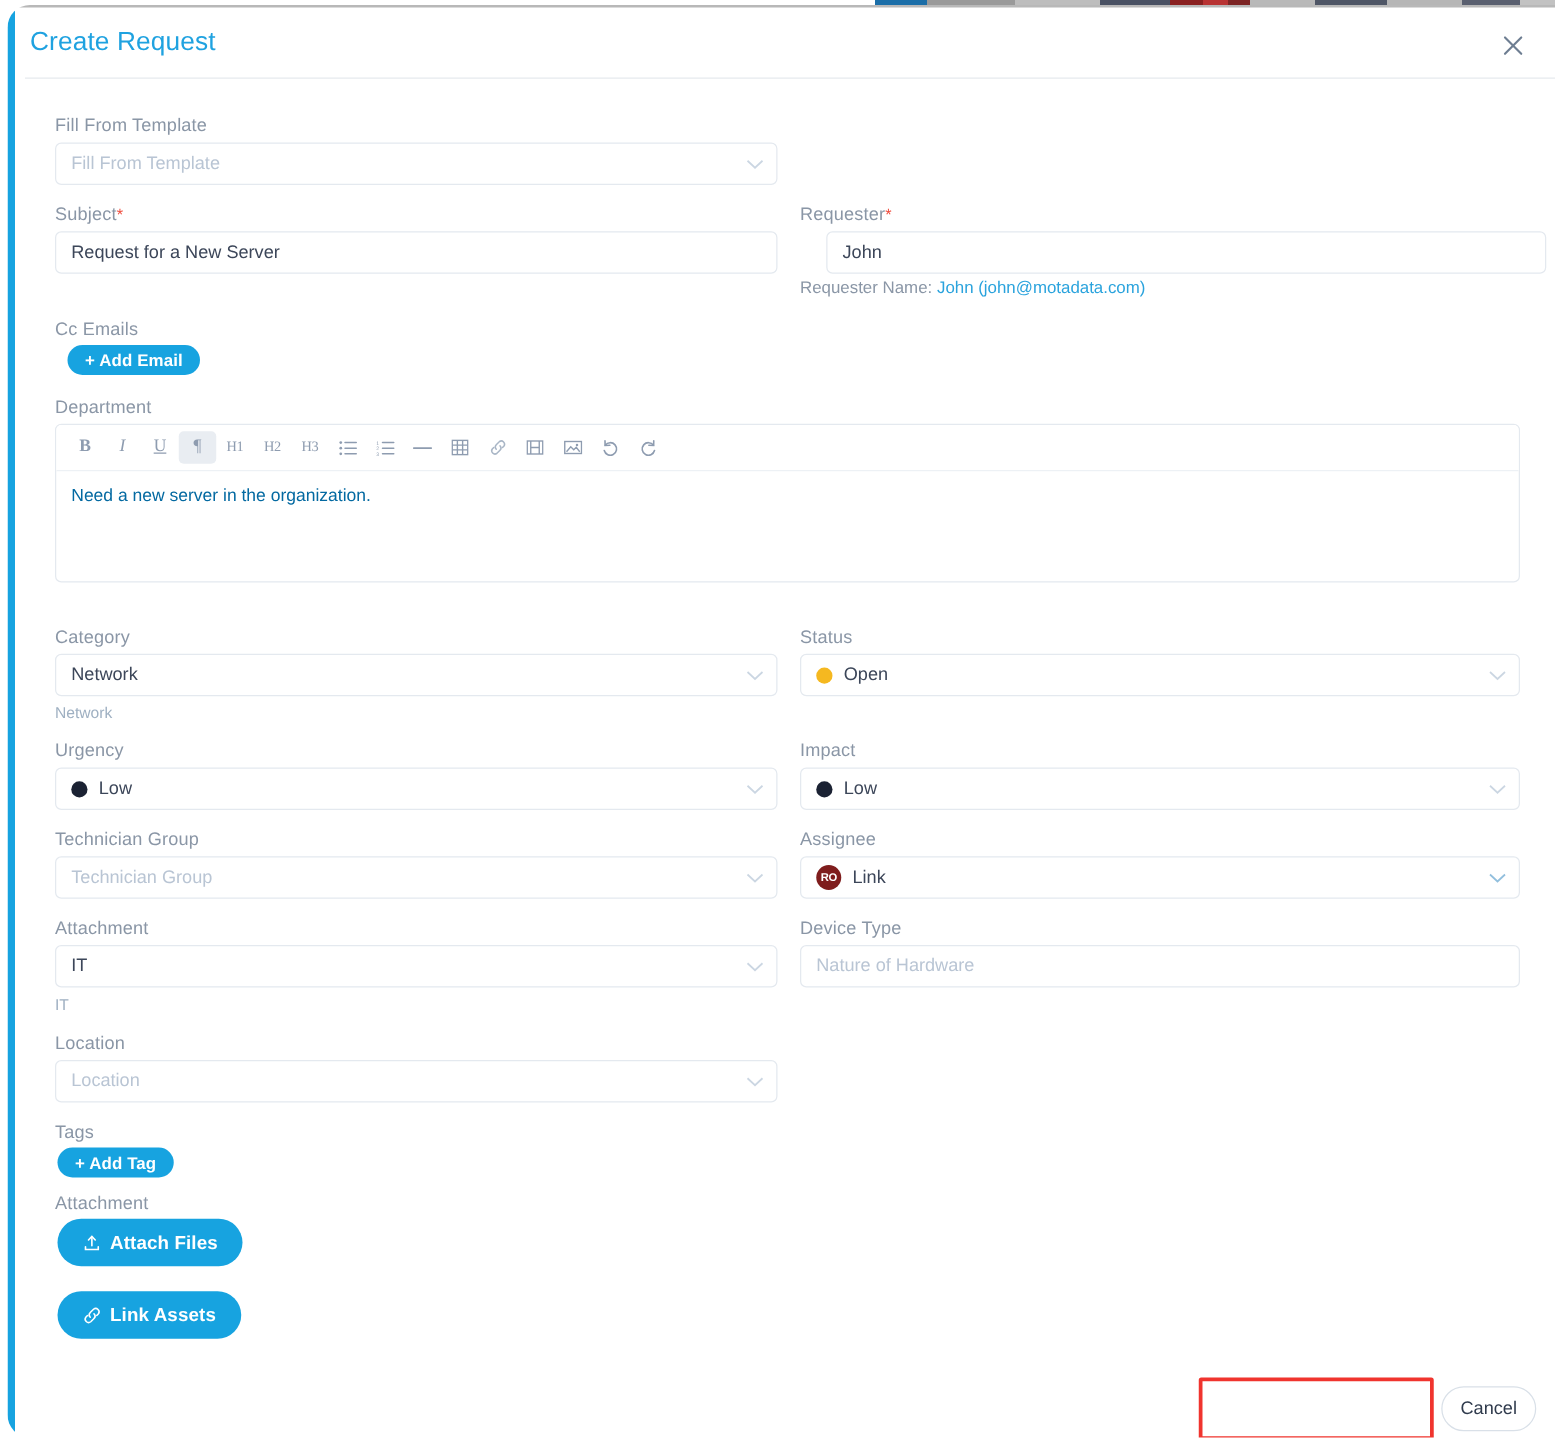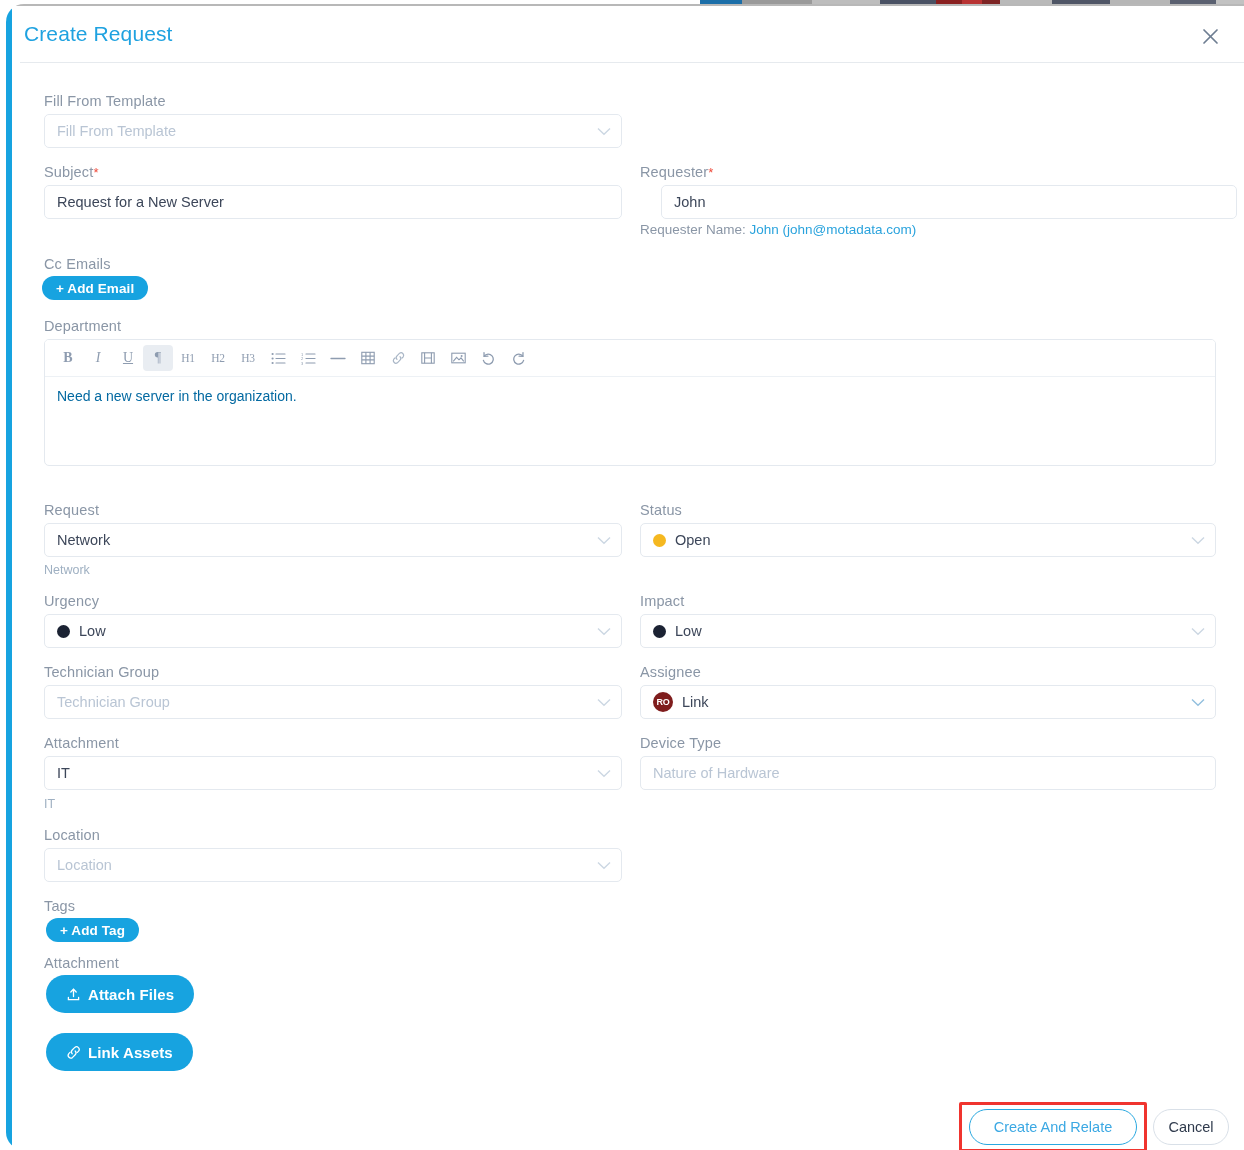--- a/index.html
+++ b/index.html
@@ -274,21 +274,21 @@
     <div class="ctl" style="position:absolute;left:626px;top:122px;width:576px;margin-left:21px;">
       <span class="val">John</span>
     </div>
     <div style="position:absolute;left:626px;top:159px;font-size:13.5px;color:#8a96a6;">
       <span>Requester Name: </span><span style="color:#2aa3dd;">John (john@motadata.com)</span>
     </div>
 
     <div style="position:absolute;left:30px;top:192px;">
       <span class="field-label">Cc Emails</span>
     </div>
-    <button class="pill sm" style="position:absolute;left:28px;top:213px;">+ Add Email</button>
+    <button class="pill sm" style="position:absolute;left:40px;top:213px;">+ Add Email</button>
 
     <div style="position:absolute;left:30px;top:254px;">
       <span class="field-label">Department</span>
     </div>
     <div class="editor" style="position:absolute;left:30px;top:276px;width:1172px;">
       <div class="editor-toolbar">
         <div class="tb-btn" style="font-weight:bold;">B</div>
         <div class="tb-btn" style="font-style:italic;">I</div>
         <div class="tb-btn" style="text-decoration:underline;">U</div>
         <div class="tb-btn active">¶</div>
@@ -360,21 +360,21 @@
           <svg width="15" height="14" viewBox="0 0 15 14" fill="none" stroke="#8e9cb0" stroke-width="1.3" stroke-linecap="round">
             <path d="M11.8 5.2 A5 5 0 1 0 12.6 9.4"></path>
               <path d="M12 1.6 L11.9 5.4 L8.1 5.2"></path>
           </svg>
         </div>
       </div>
       <div class="editor-area">Need a new server in the organization.</div>
     </div>
 
     <div style="position:absolute;left:30px;top:438px;">
-      <span class="field-label">Request</span>
+      <span class="field-label">Category</span>
     </div>
     <div class="ctl" style="position:absolute;left:30px;top:460px;width:578px;">
       <span class="val">Network</span>
       <svg class="chev" viewBox="0 0 14 9" fill="none" stroke="#c3d0de" stroke-width="1.4">
           <path d="M1 1.6 L7 7.2 L13 1.6"></path>
         </svg>
     </div>
     <div class="helper" style="position:absolute;left:30px;top:496px;">Network</div>
 
     <div style="position:absolute;left:626px;top:438px;">
@@ -481,17 +481,16 @@
       <span style="display:flex;">
         <svg width="15" height="15" viewBox="0 0 15 15" fill="none" stroke="#ffffff" stroke-width="1.25" stroke-linecap="round">
           <path d="M6.2 8.8 A2.7 2.7 0 0 1 6.2 5 L8.8 2.4 A2.7 2.7 0 0 1 12.6 6.2 L11.4 7.4"></path>
           <path d="M9.2 6 A2.7 2.7 0 0 1 9.2 9.8 L6.6 12.4 A2.7 2.7 0 0 1 2.8 8.6 L4 7.4"></path>
         </svg>
       </span>
       <span>Link Assets</span>
     </button>
 
     <div class="hl-box" style="left:945px;top:1039px;width:188px;height:50px;"></div>
-    <button class="footer-btn primary" style="position:absolute;left:955px;top:1046px;width:168px;">Create And Relate</button>
     <button class="footer-btn" style="position:absolute;left:1139px;top:1046px;width:76px;padding:0;">Cancel</button>
 
   </div>
 </div>
 
 </body></html>

